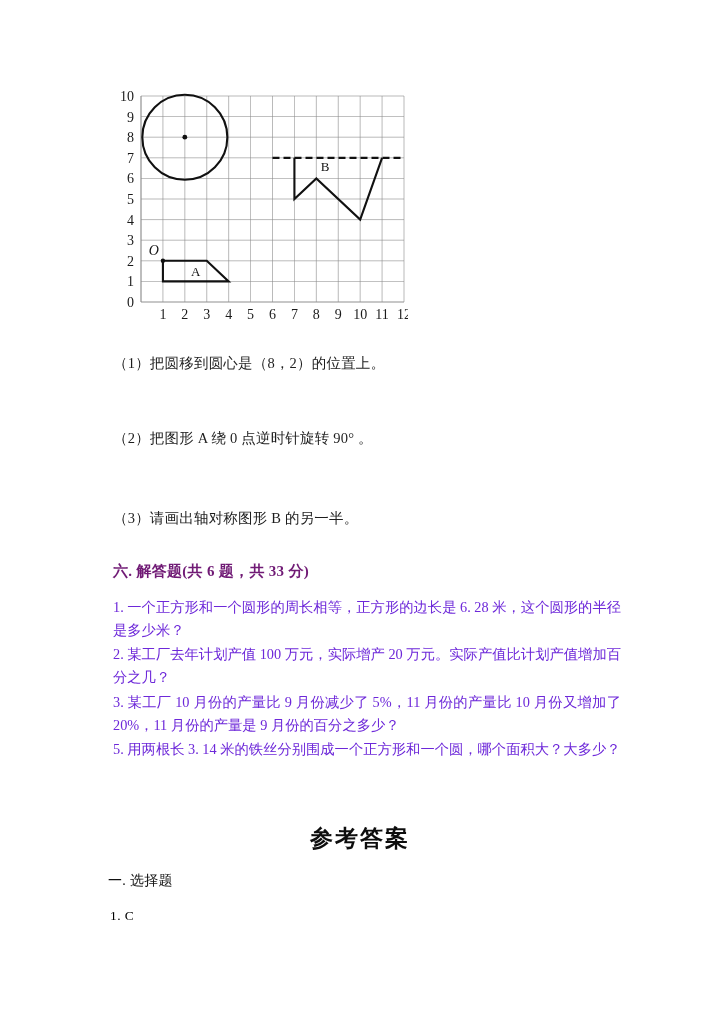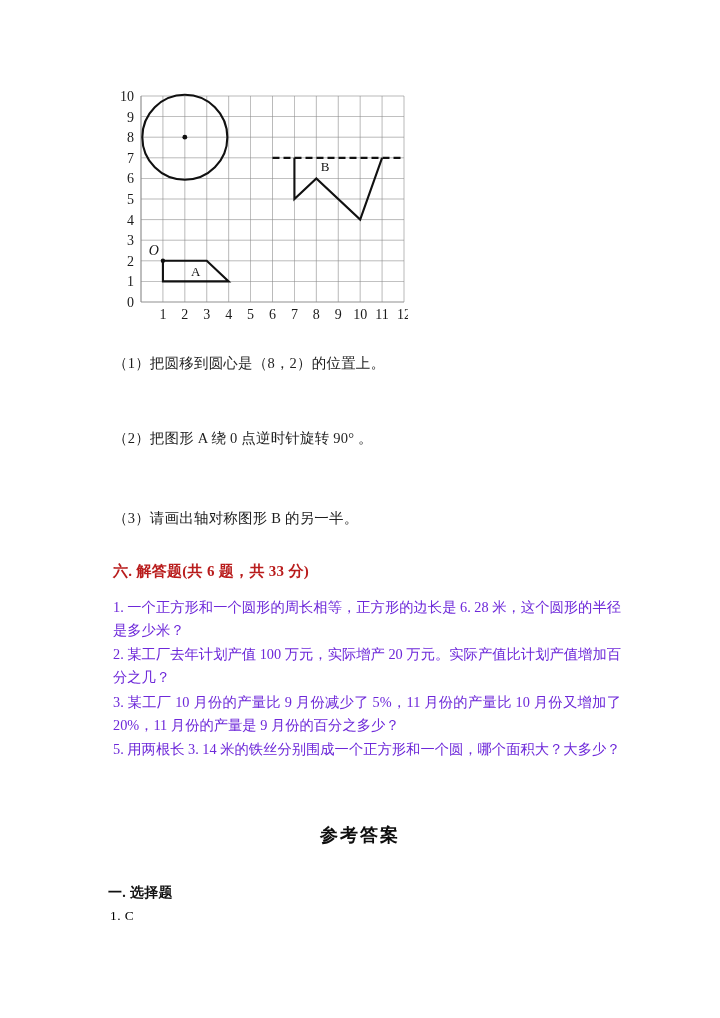--- a/index.html
+++ b/index.html
@@ -49,21 +49,21 @@
   #subq-3 { top: 507px; }
 
   
   #section-six-heading {
     position: absolute;
     left: 113px;
     top: 562px;
     font-size: 15px;
     font-weight: bold;
     letter-spacing: 0.3px;
-    color: #b91c1c;
+    color: #701a75;
   }
 
   
   #problem-list {
     position: absolute;
     left: 113px;
     top: 596px;
     width: 508px;
   }
   .problem-item {
@@ -74,35 +74,34 @@
     margin: 0 0 1px 0;
   }
 
   
   #answer-title {
     position: absolute;
     left: 0;
     top: 823px;
     width: 720px;
     text-align: center;
-    font-size: 18px;
+    font-size: 23px;
     font-weight: bold;
     letter-spacing: 2px;
     color: #0d0d0d;
     font-family: "DejaVu Sans", "Liberation Sans", sans-serif;
   }
   #answer-section-heading {
     position: absolute;
     left: 108px;
     top: 872px;
     font-size: 14px;
-    font-weight: bold;
+    font-weight: normal;
     letter-spacing: 0.3px;
     color: #111111;
-    margin-top: 12px;
   }
   #answer-item-1 {
     position: absolute;
     left: 110px;
     top: 908px;
     font-size: 13.5px;
     color: #000000;
     letter-spacing: 0.4px;
   }
 

